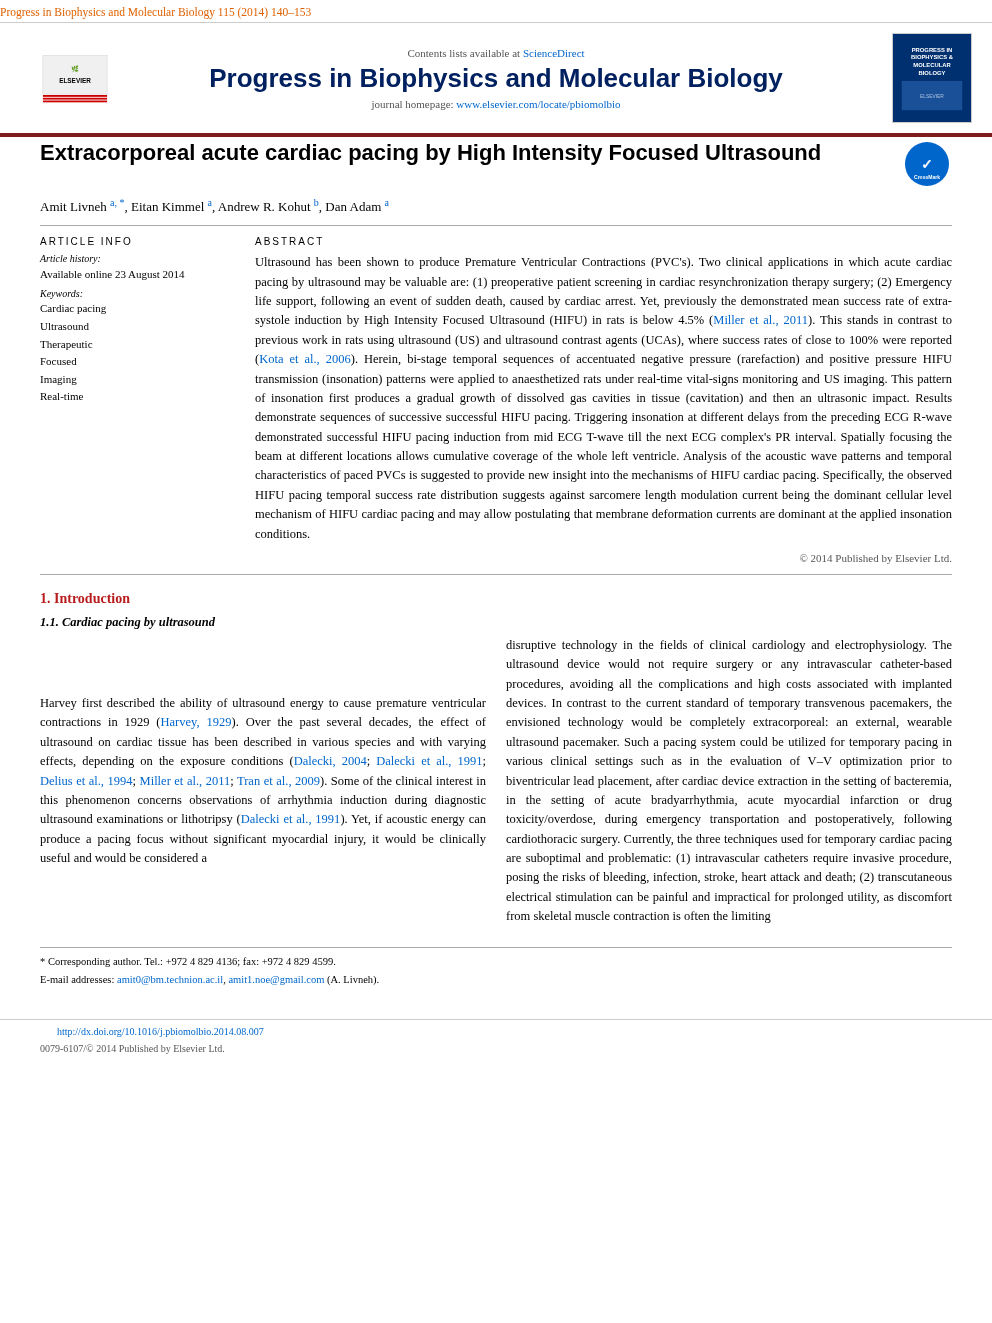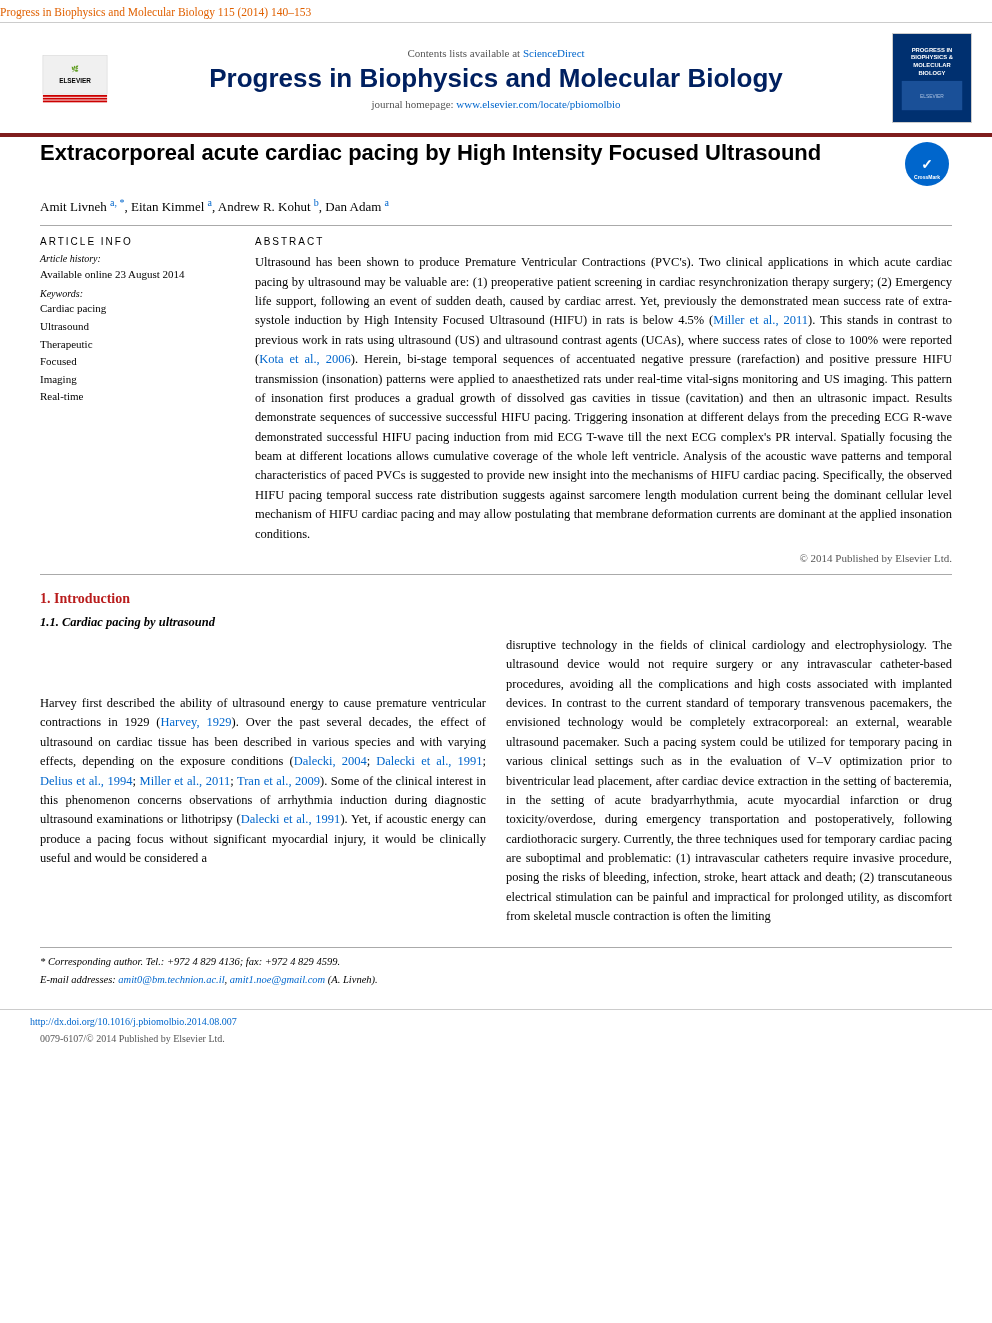--- a/index.html
+++ b/index.html
@@ -256,35 +256,35 @@
     }
 
     .body-col {
       flex: 1;
     }
 
     .footnote-section {
       border-top: 1px solid #aaa;
       margin-top: 12px;
       padding-top: 6px;
-      font-style: italic;
     }
 
     .footnote-text {
       font-size: 10.5px;
       color: #000;
       line-height: 1.5;
       margin-bottom: 3px;
     }
 
     .bottom-bar {
-      padding: 6px 30px;
+      padding: 6px 57px;
       font-size: 10px;
       color: #0066cc;
       border-top: 1px solid #ccc;
+      margin-top: 10px;
     }
 
     .bottom-bar-line2 {
       font-size: 10px;
       color: #555;
       padding: 0 40px 8px 40px;
     }
   </style>
 </head>
 <body>

